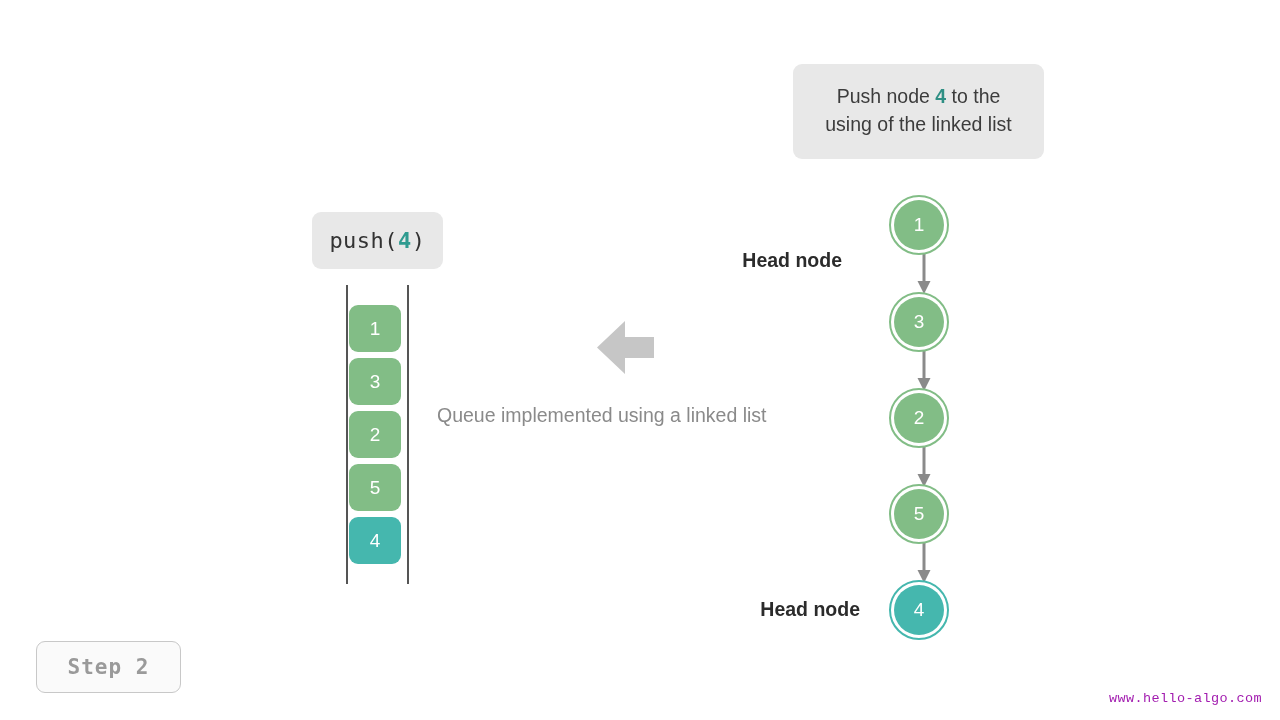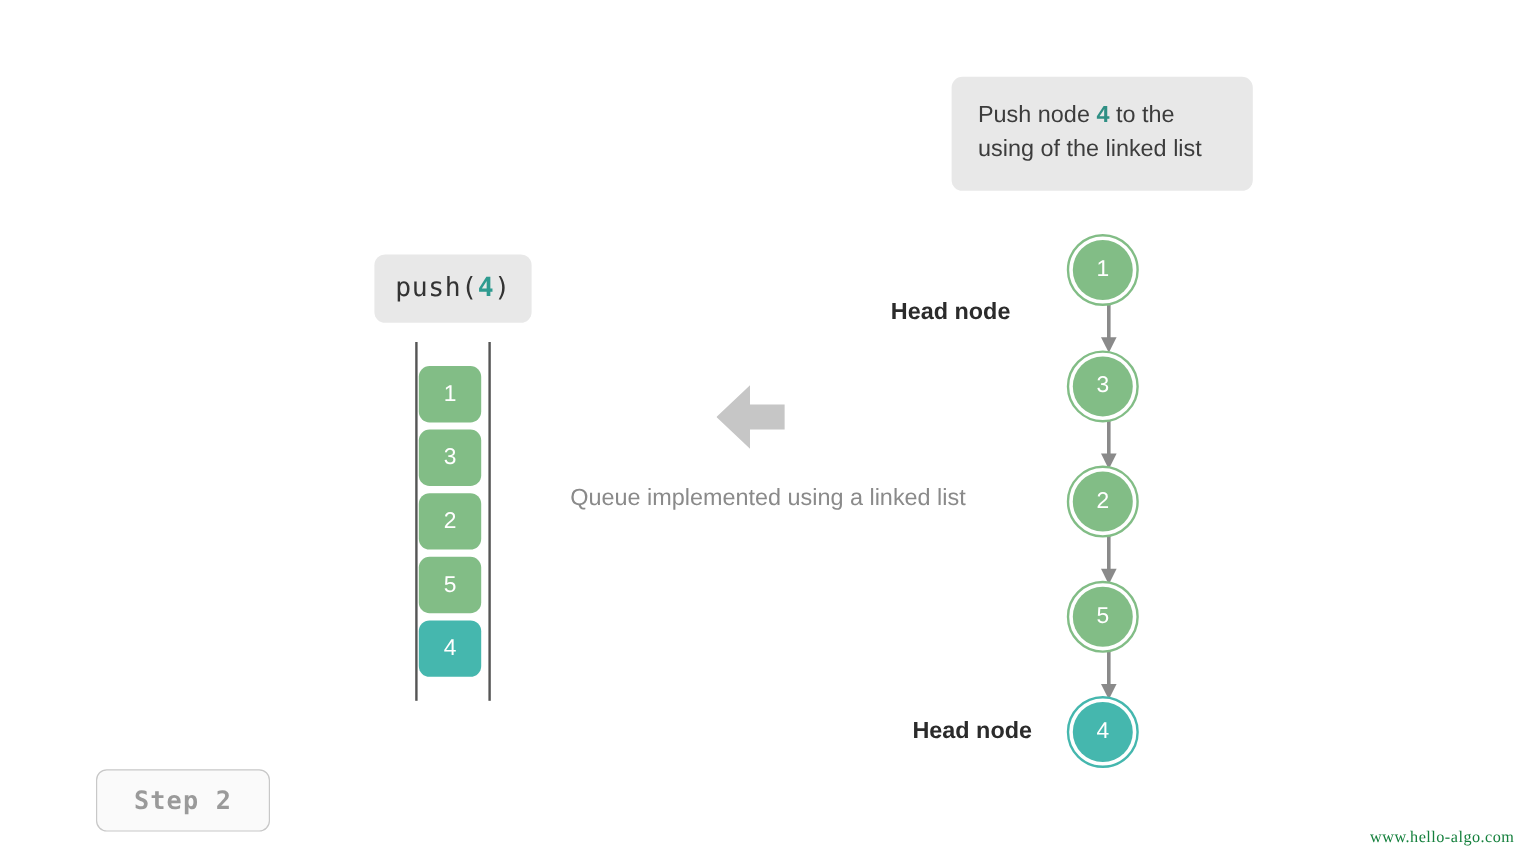--- a/index.html
+++ b/index.html
@@ -25,20 +25,21 @@
     left: 793px;
     top: 64px;
     width: 251px;
     padding: 18px 22px 20px 22px;
     box-sizing: border-box;
     background: #e8e8e8;
     border-radius: 9px;
     color: #3c3c3c;
     font-size: 19.5px;
     line-height: 1.45;
+    text-align: center;
   }
   .callout .hl {
     color: #2f8f84;
     font-weight: bold;
   }
 
   
   .push-chip {
     position: absolute;
     left: 312px;
@@ -92,21 +93,21 @@
   }
   .qbox.green { background: #82bd86; }
   .qbox.teal  { background: #45b7ae; }
 
   
   .center-caption {
     position: absolute;
     left: 437px;
     top: 404px;
     width: 406px;
-    text-align: center;
+    text-align: left;
     font-size: 19.5px;
     color: #8a8a8a;
   }
   .big-arrow {
     position: absolute;
     left: 597px;
     top: 320px;
     width: 57px;
     height: 55px;
   }
@@ -176,31 +177,30 @@
     border-radius: 9px;
     background: #fafafa;
     display: flex;
     align-items: center;
     justify-content: center;
     font-family: "DejaVu Sans Mono", monospace;
     font-size: 21px;
     font-weight: bold;
     color: #9a9a9a;
     letter-spacing: 1px;
-    margin-left: 44px;
   }
 
   
   .watermark {
     position: absolute;
     right: 18px;
     bottom: 14px;
-    font-family: Liberation Serif, serif;
+    font-family: Liberation Mono, monospace;
     font-size: 13.5px;
-    color: #15803d;
+    color: #a21caf;
     letter-spacing: 0.4px;
   }
 </style>
 </head>
 <body>
 
 <div class="stage">
 
   <div class="callout">
     <span>Push node </span><span class="hl">4</span><span> to the</span><br>

